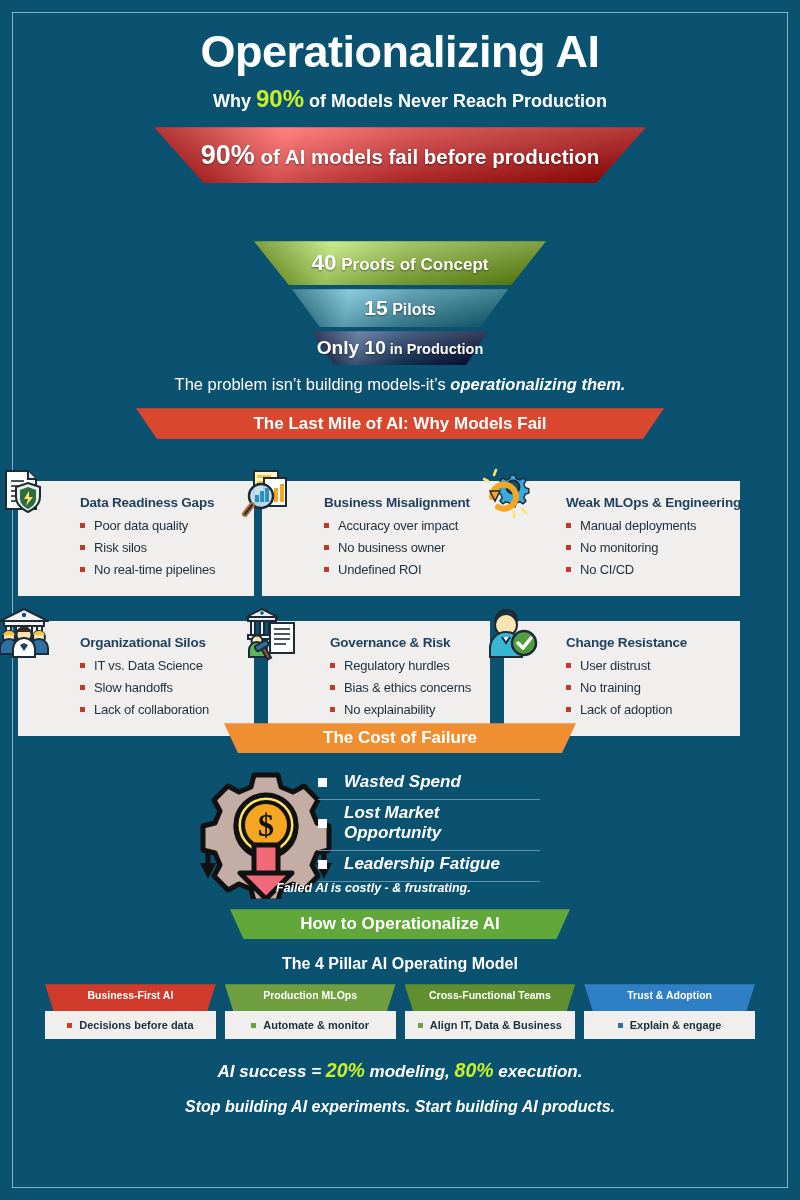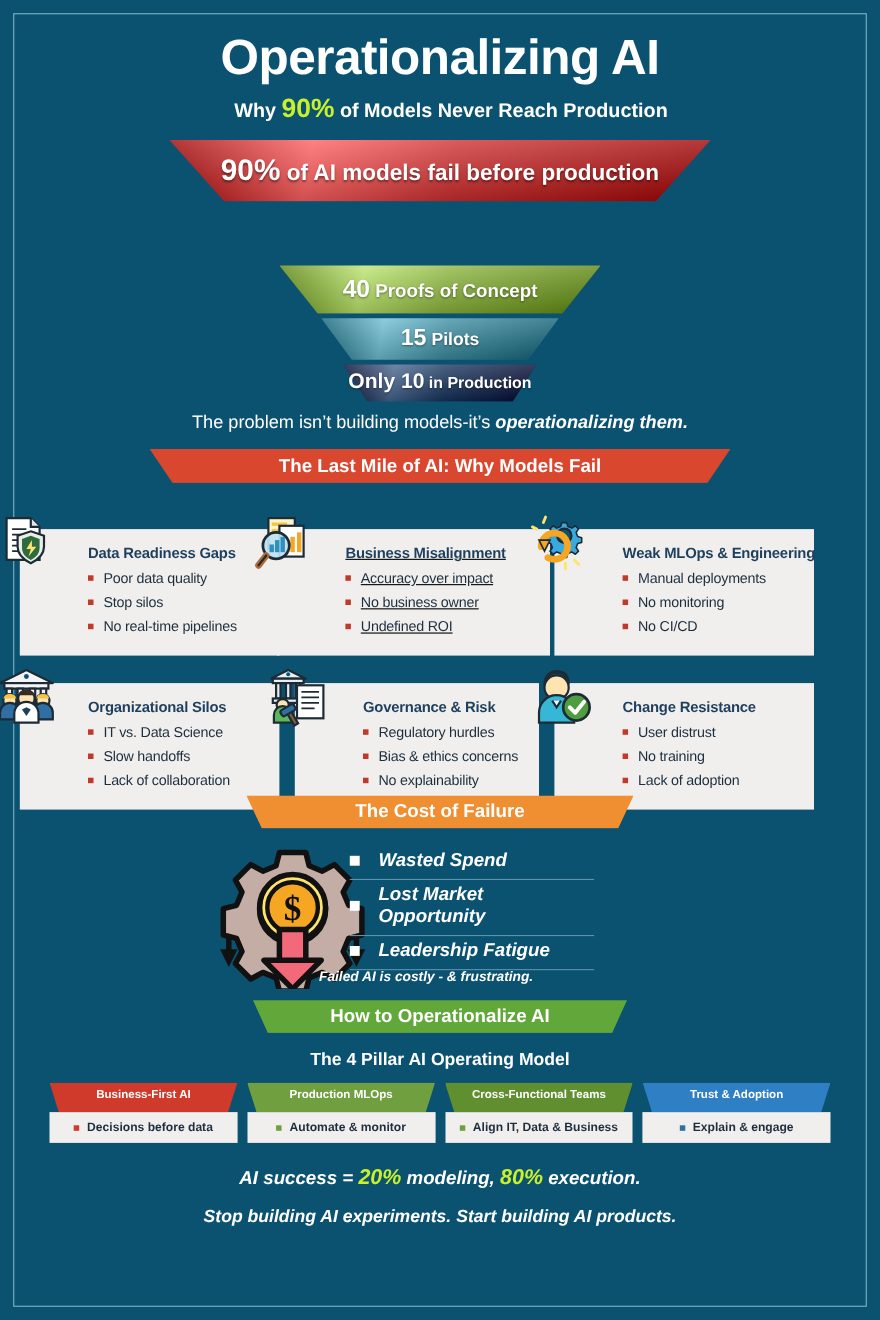--- a/index.html
+++ b/index.html
@@ -70,21 +70,21 @@
                     width:5px; height:5px; background:#c0392b; }
   .card .cicon { position:absolute; left:-22px; top:-16px; width:56px; height:56px; }
 
   
   .cost { position:relative; margin-top:6px; height:150px; }
   .cost .gearwrap { position:absolute; left:196px; top:10px; width:140px; height:130px; }
   .costlist { position:absolute; left:318px; top:10px; width:222px; }
   .costrow { border-bottom:1.2px solid #5d93ab; padding:3px 0 7px 0; display:flex; align-items:center; }
   .costrow .sq { width:9px; height:9px; background:#ffffff; margin-right:17px; flex:none; }
   .costrow span.txt { color:#ffffff; font-size:17px; font-weight:bold; font-style:italic; }
-  .costnote { position:absolute; left:290px; top:122px; color:#fff; font-size:12.5px;
+  .costnote { position:absolute; left:276px; top:122px; color:#fff; font-size:12.5px;
               font-weight:bold; font-style:italic; white-space:nowrap; }
 
   
   .pillarhead { text-align:center; color:#fff; font-weight:bold; font-size:16px; margin-top:16px; }
   .pillars { display:flex; gap:9px; margin:11px 45px 0; }
   .pillar { flex:1; }
   .pcap { color:#fff; font-size:10.5px; font-weight:bold; text-align:center;
           padding:5px 2px 10px; clip-path: polygon(0 0, 100% 0, 95% 100%, 5% 100%);
           white-space:nowrap; }
   .pbody { background:#f0efed; padding:8px 6px; display:flex; align-items:center;
@@ -162,25 +162,25 @@
                 <line x1="15" y1="36" x2="24" y2="36"></line>
               </g>
             </g>
             <path d="M32 18 l12 4 v10 c0 8 -6 12 -12 15 c-6 -3 -12 -7 -12 -15 v-10 z" fill="#e9efe4" stroke="#1d2b36" stroke-width="2"></path>
             <path d="M32 22 l8 3 v8 c0 6 -4 9 -8 11 c-4 -2 -8 -5 -8 -11 v-8 z" fill="#2e6b3e"></path>
             <polygon points="33,26 28,34 32,34 30,41 37,32 33,32" fill="#fde46a"></polygon>
           </svg></div>
         <h3>Data Readiness Gaps</h3>
         <ul>
           <li>Poor data quality</li>
-          <li>Stop silos</li>
+          <li>Risk silos</li>
           <li>No real-time pipelines</li>
         </ul>
       </div>
-      <div class="card" style="left: 234px; top: 14px; width: 248px; text-decoration: underline;">
+      <div class="card" style="left: 244px; top: 14px; width: 248px;">
         <div class="cicon"><svg viewBox="0 0 56 56">
             <rect x="14" y="6" width="24" height="28" fill="#fff5cc" stroke="#1d2b36" stroke-width="2"></rect>
             <g fill="#f5c542">
               <rect x="17" y="10" width="14" height="3"></rect>
               <rect x="17" y="16" width="10" height="3"></rect>
             </g>
             <rect x="24" y="13" width="22" height="28" fill="#fff" stroke="#1d2b36" stroke-width="2"></rect>
             <g fill="#f5a623">
               <rect x="28" y="28" width="4" height="9"></rect>
               <rect x="34" y="23" width="4" height="14"></rect>

